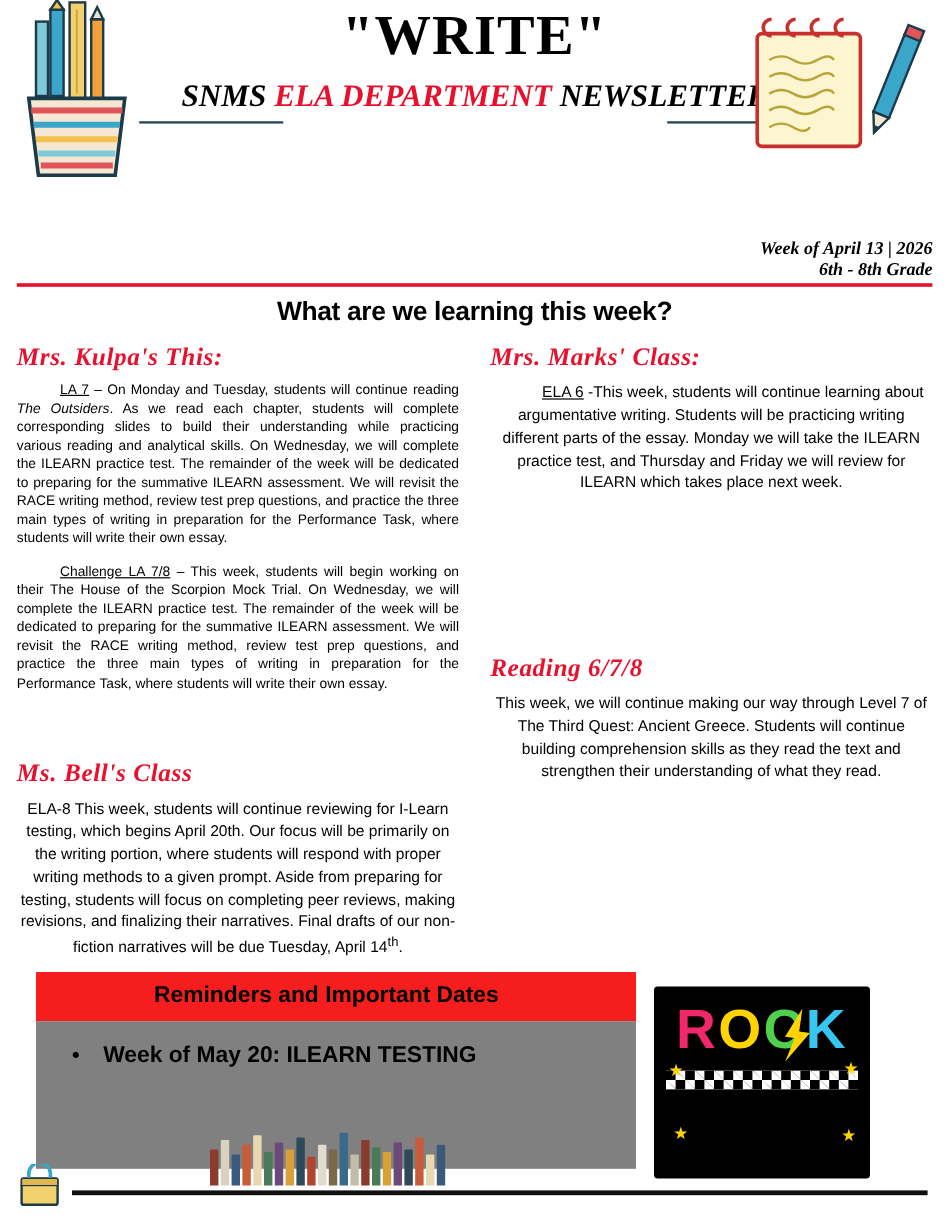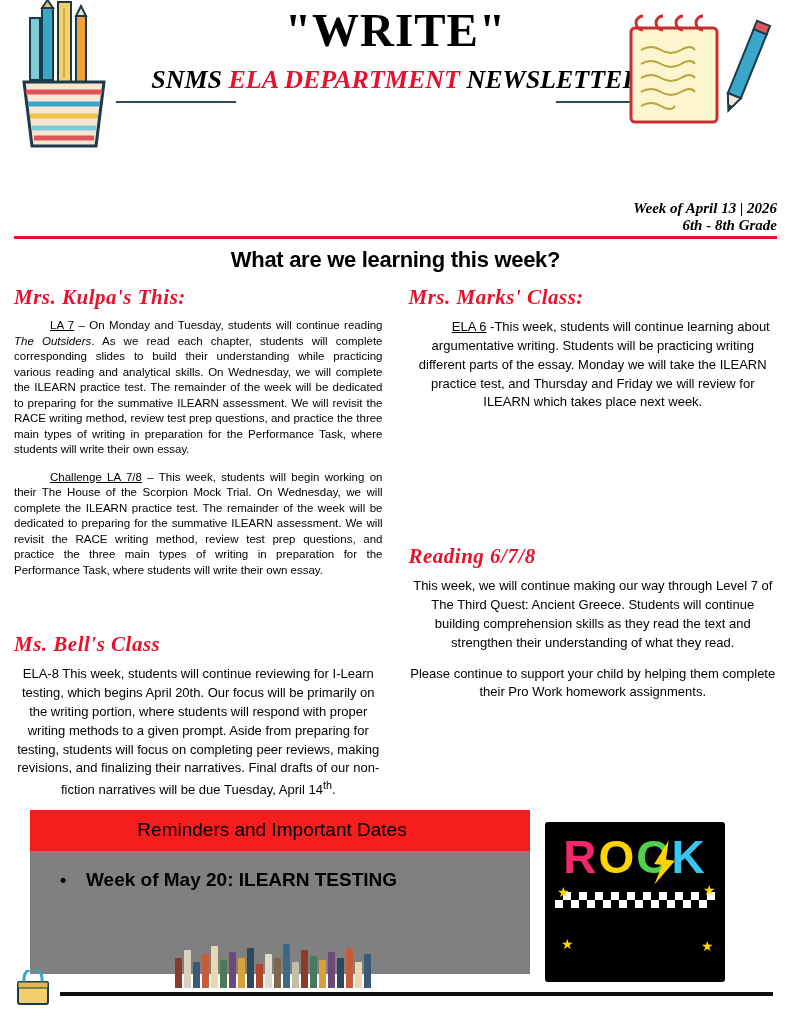--- a/index.html
+++ b/index.html
@@ -155,21 +155,21 @@
     position: absolute;
     left: 30px;
     top: 810px;
     width: 500px;
   }
   .rem-head {
     background: #f51d1d;
     color: #000;
     text-align: center;
     font-size: 19px;
-    font-weight: normal;
+    font-weight: bold;
     padding: 9px 16px 10px 0;
   }
   .rem-body {
     background: #808080;
     min-height: 105px;
     padding: 18px 0 0 0;
     position: relative;
   }
   .rem-item {
     display: flex;
@@ -356,21 +356,20 @@
   </div>
 
   <div class="col">
     <div class="class-title">Mrs. Marks' Class:</div>
     <div class="para loose"><span class="u">ELA 6</span><span> -This week, students will continue learning about argumentative writing. Students will be practicing writing different parts of the essay. Monday we will take the ILEARN practice test, and Thursday and Friday we will review for ILEARN which takes place next week.</span></div>
 
     <div class="block-gap" style="height:120px"></div>
 
     <div class="class-title">Reading 6/7/8</div>
     <div class="para loose">This week, we will continue making our way through Level 7 of The Third Quest: Ancient Greece. Students will continue building comprehension skills as they read the text and strengthen their understanding of what they read.</div>
-    <div class="para loose">Please continue to support your child by helping them complete their Pro Work homework assignments.</div>
   </div>
 </div>
 
 <div class="reminders">
   <div class="rem-head">Reminders and Important Dates</div>
   <div class="rem-body">
     <div class="rem-item">
       <span class="rem-bullet">•</span>
       <span>Week of May 20: ILEARN TESTING</span>
     </div>

